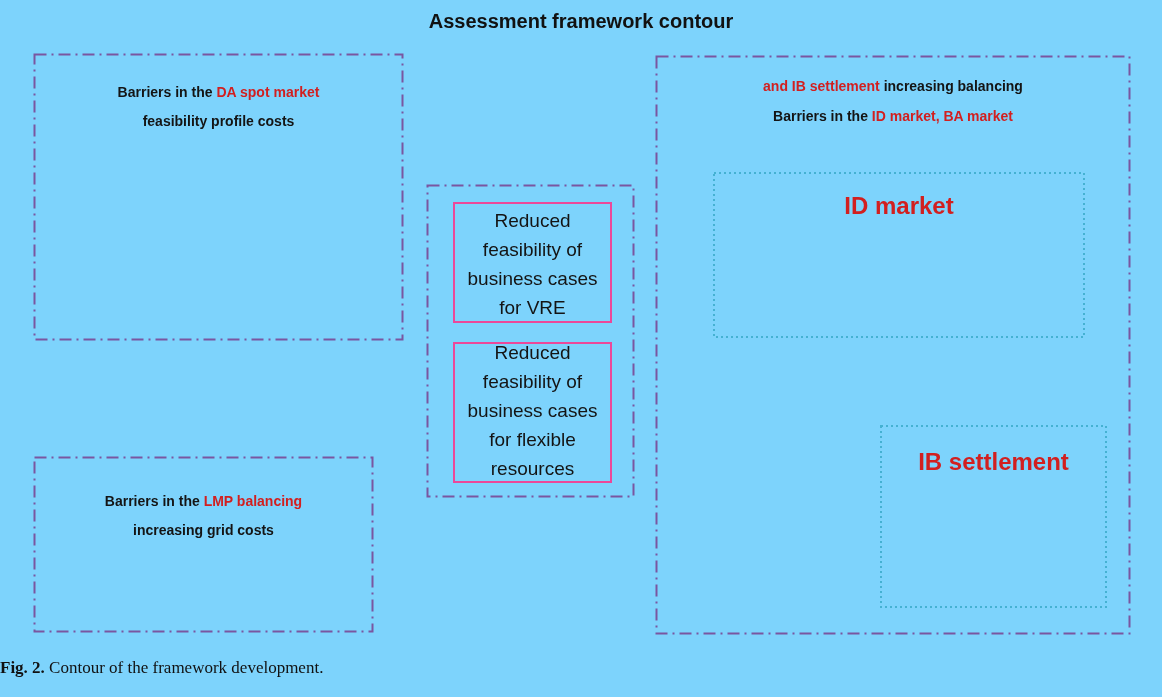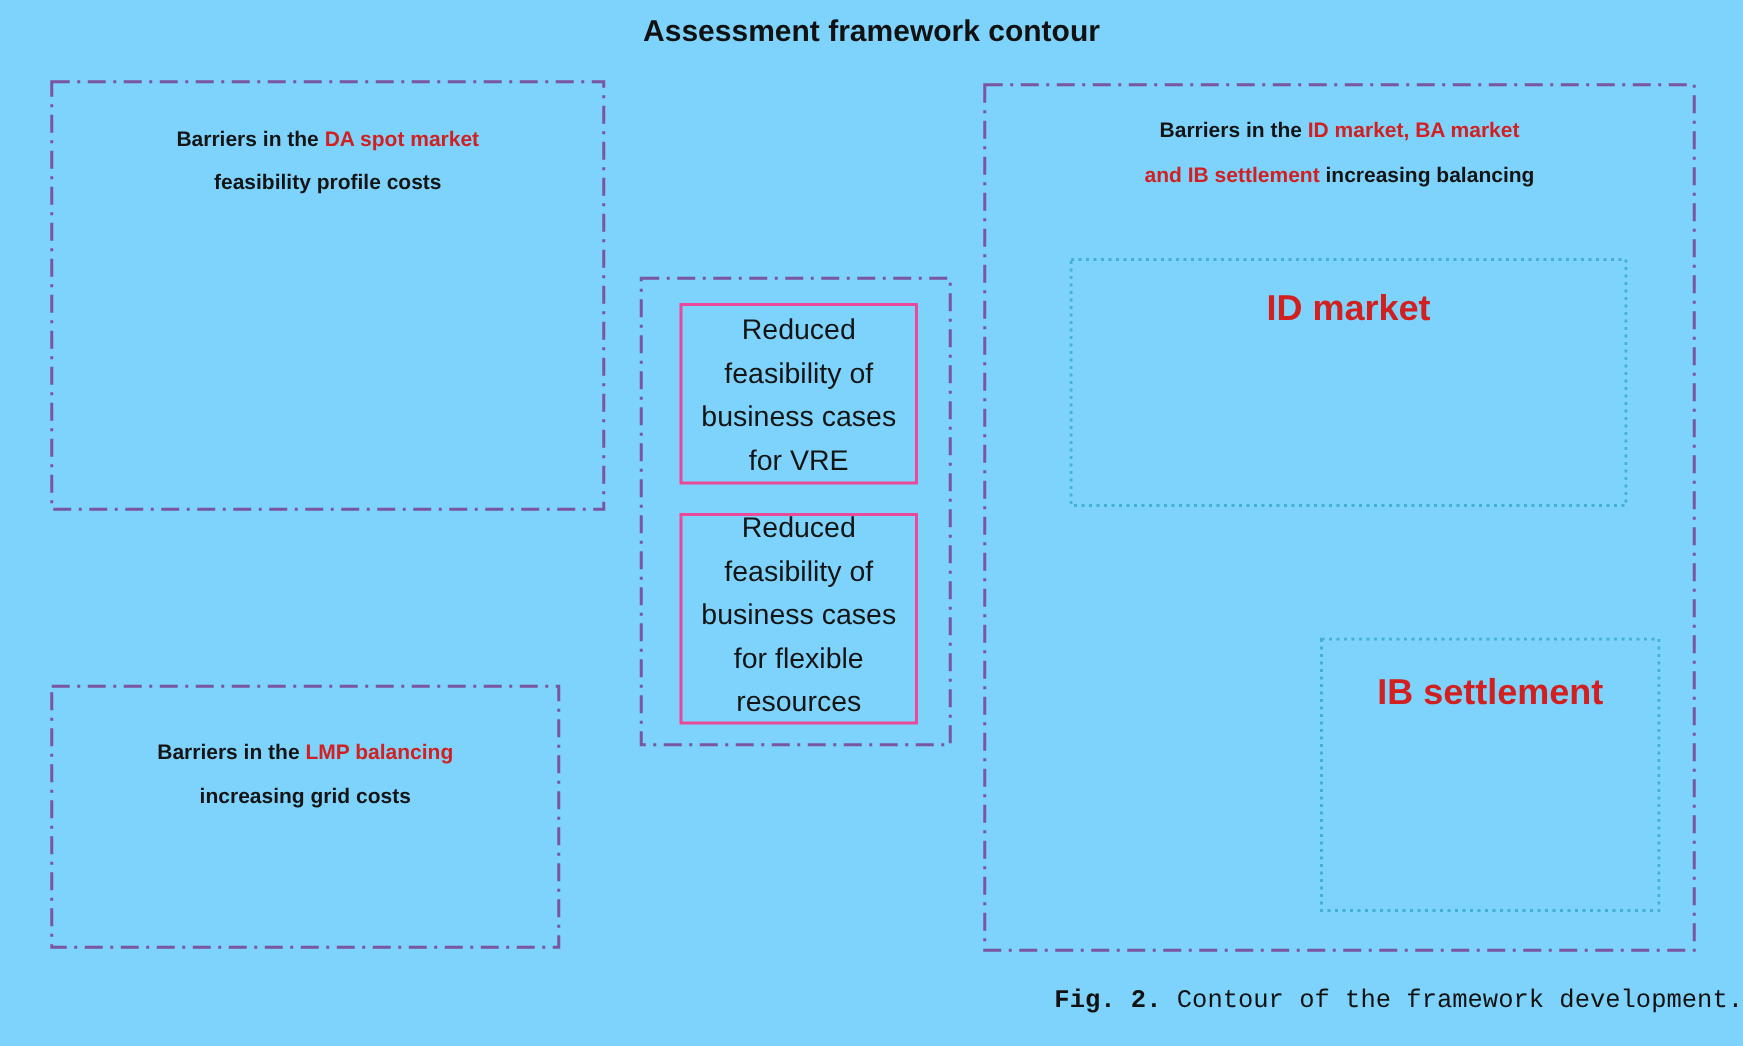--- a/index.html
+++ b/index.html
@@ -51,22 +51,22 @@
     position: relative;
     font-weight: 700;
     font-size: 24px;
     line-height: 22px;
     text-align: center;
     color: #d21f1f;
   }
   .caption {
     position: absolute;
     left: 0; right: 0; top: 657px;
-    text-align: right;
-    font-family: Liberation Mono, monospace;
+    text-align: left;
+    font-family: Liberation Serif, serif;
     font-size: 17px;
     line-height: 22px;
     color: #111;
   }
   .caption .b { font-weight: 700; }
 </style>
 </head>
 <body>
 
 <div class="stage">
@@ -110,22 +110,22 @@
 for flexible
 resources</div>
     </div>
   </div>
 
   <div class="dbox" style="left:655px; top:55px; width:476px; height:580px;">
     <svg width="476" height="580" viewBox="0 0 476 580">
       <rect x="1.5" y="1.5" width="473" height="577" fill="none" stroke-width="2" stroke-dasharray="12 5 2 5" stroke="#7a56a0"></rect>
     </svg>
     <div class="heading lh30" style="padding-top:16px;">
+      <div><span class="red">and IB settlement</span><span> increasing balancing</span></div>
       <div><span>Barriers in the </span><span class="red">ID market, BA market</span></div>
-      <div><span class="red">and IB settlement</span><span> increasing balancing</span></div>
     </div>
 
     <div class="dbox" style="left:58px; top:117px; width:372px; height:166px;">
       <svg width="372" height="166" viewBox="0 0 372 166">
         <rect x="1" y="1" width="370" height="164" fill="none" stroke-width="2" stroke-dasharray="2 3" stroke="#45b1d2"></rect>
       </svg>
       <div class="marketlabel" style="padding-top:23px;">ID market</div>
     </div>
 
 

